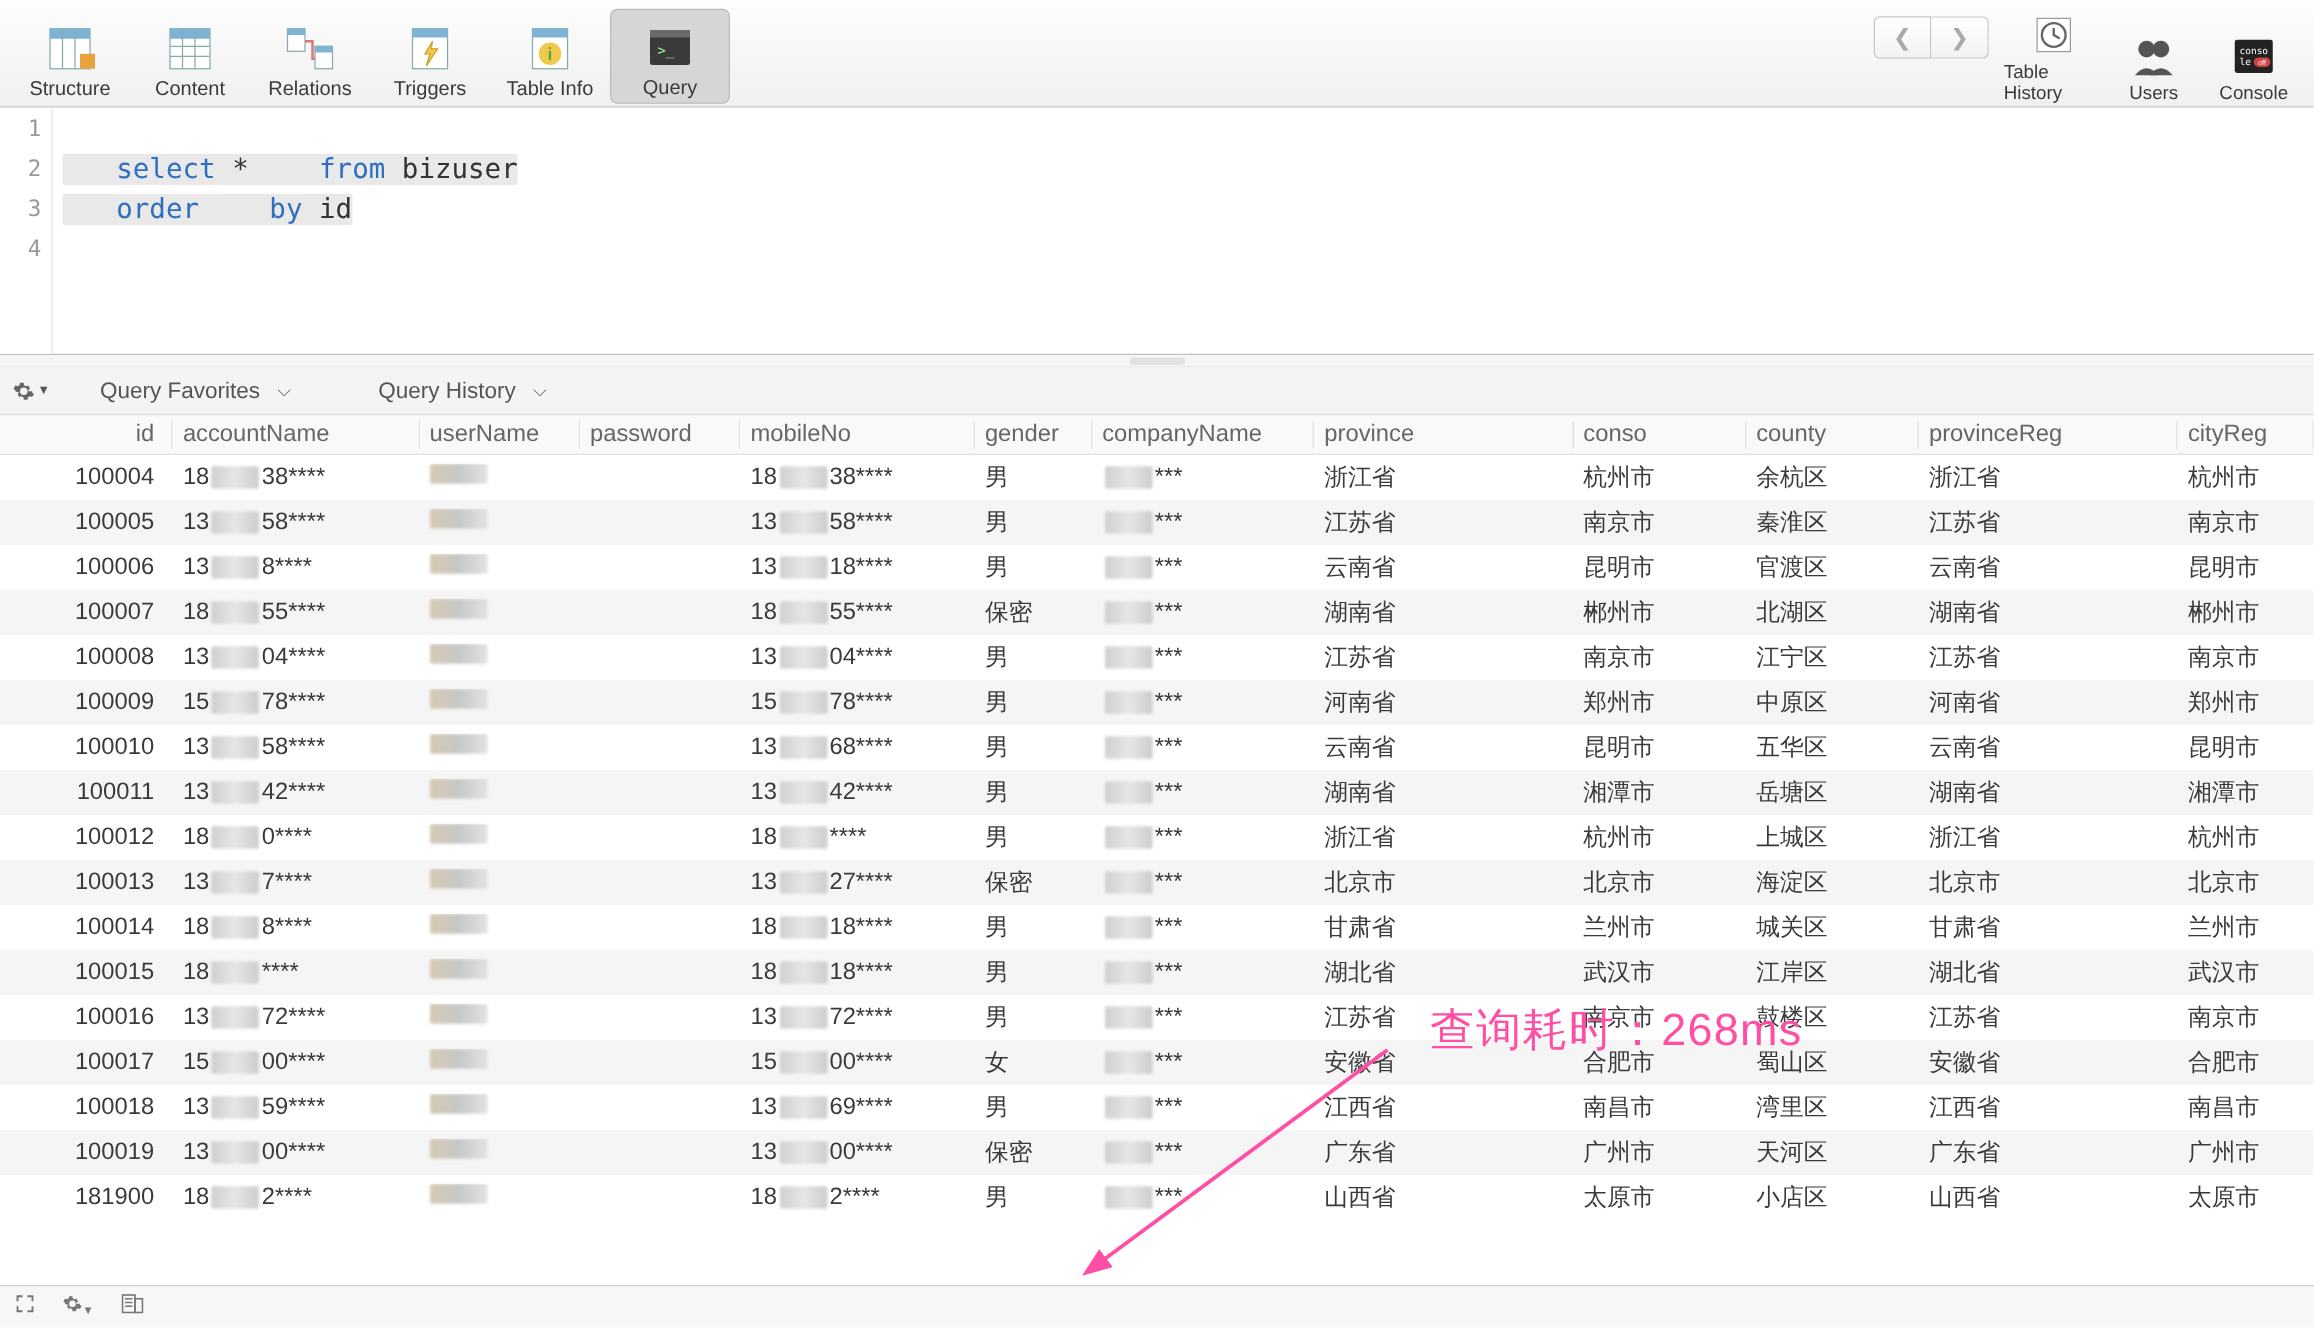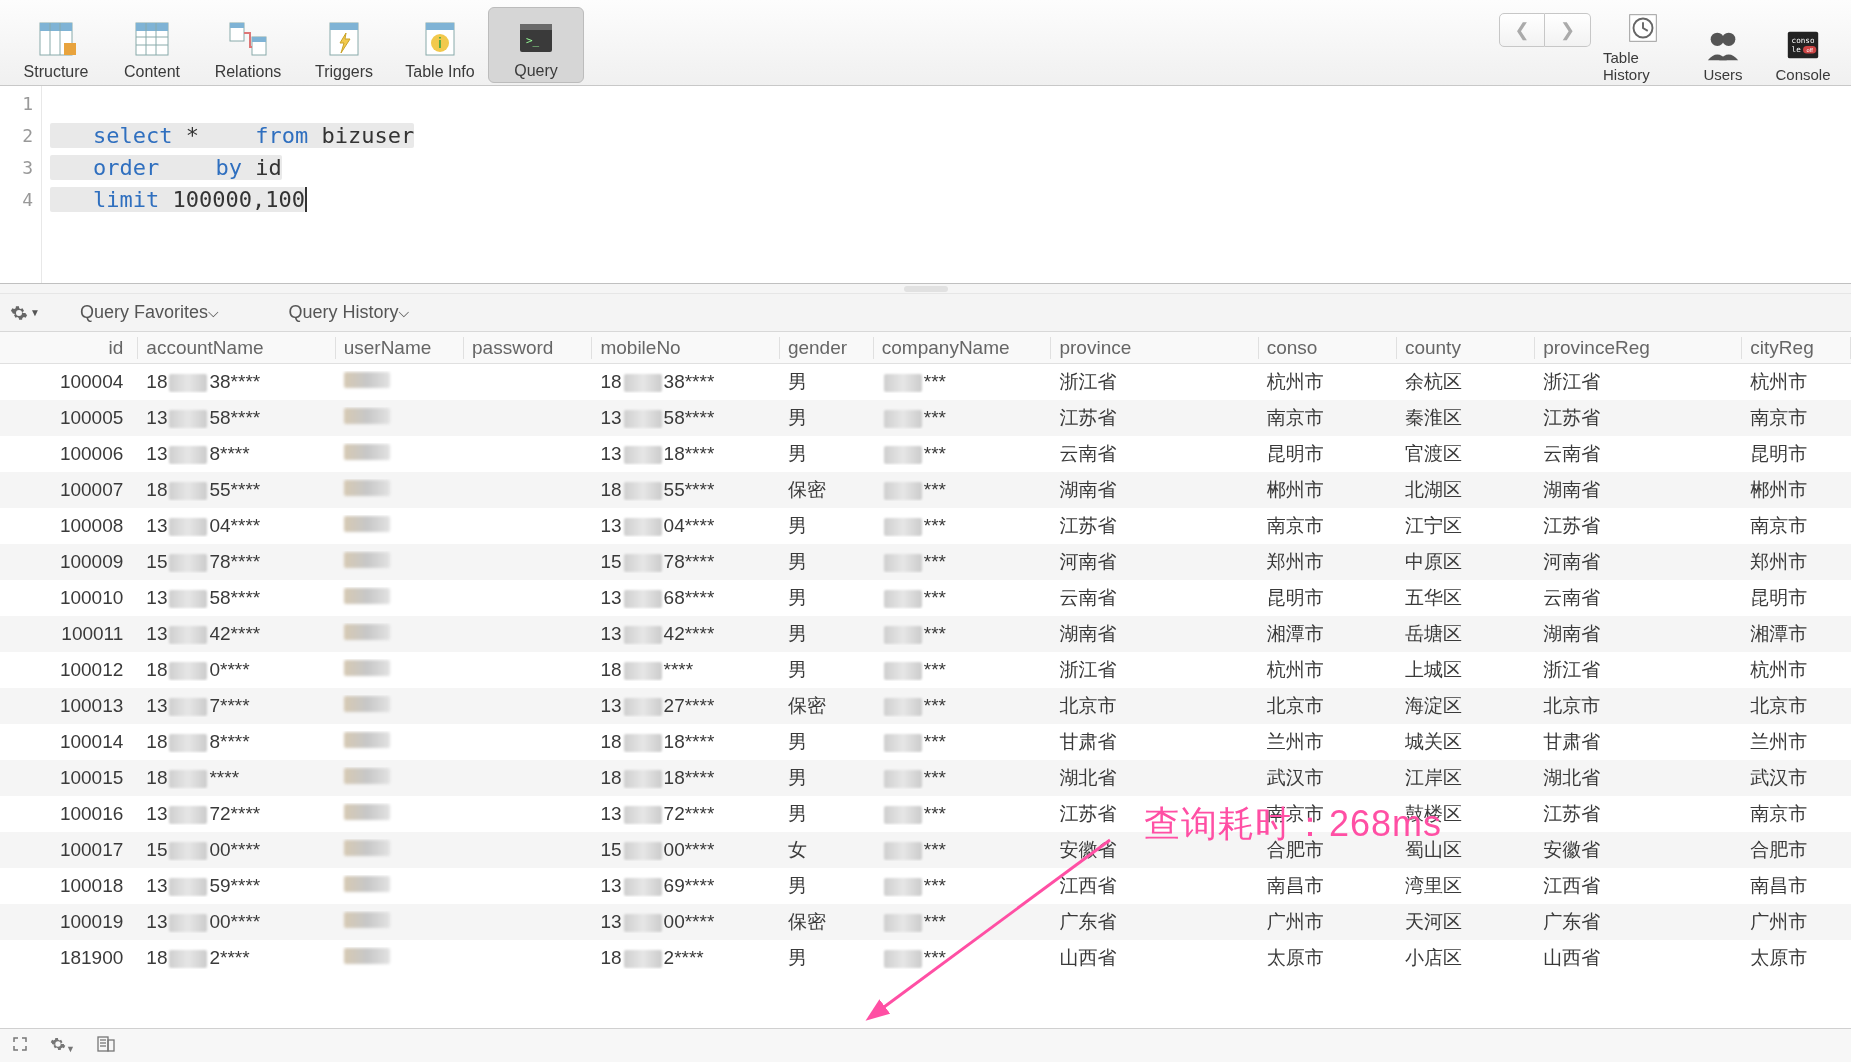--- a/index.html
+++ b/index.html
@@ -124,21 +124,21 @@
   height: 38px;
   background: #f4f4f4;
   border-bottom: 1px solid #d8d8d8;
   display: flex;
   align-items: center;
   padding: 0 10px;
   font-size: 18px;
   color: #555;
 }
 .midbar .gear { margin-right: 40px; cursor: pointer; display: flex; align-items: center; gap: 2px; }
-.midbar .dd { display: flex; align-items: center; cursor: pointer; margin-right: 70px; }
+.midbar .dd { display: flex; align-items: center; gap: 14px; cursor: pointer; margin-right: 70px; }
 .midbar .dd .chev { font-size: 14px; }
 .run-btn {
   margin-left: auto;
   width: 340px;
   height: 28px;
   border: 1px solid #b7b7b7;
   border-radius: 4px;
   background: linear-gradient(to bottom,#fff,#f3f3f3);
   display: flex;
   align-items: center;
@@ -346,21 +346,20 @@
   <div class="gutter">
     <div>1</div>
       <div>2</div>
       <div>3</div>
       <div>4</div>
   </div>
   <div class="code">
     <div></div>
     <div><span class="sel"><span class="kw">select</span><span> * </span><span class="kw">from</span><span> bizuser</span></span></div>
     <div><span class="sel"><span class="kw">order</span><span class="kw"> by</span><span> id</span></span></div>
-    <div><span class="sel"><span class="kw">limit</span><span> 100000,100</span></span><span class="caret"></span></div>
   </div>
 </div>
 
 <div class="splitter">
     <div class="grip"></div>
   </div>
 
 <div class="midbar">
   <span class="gear">
     <svg width="18" height="18" viewBox="0 0 24 24" fill="#666">

